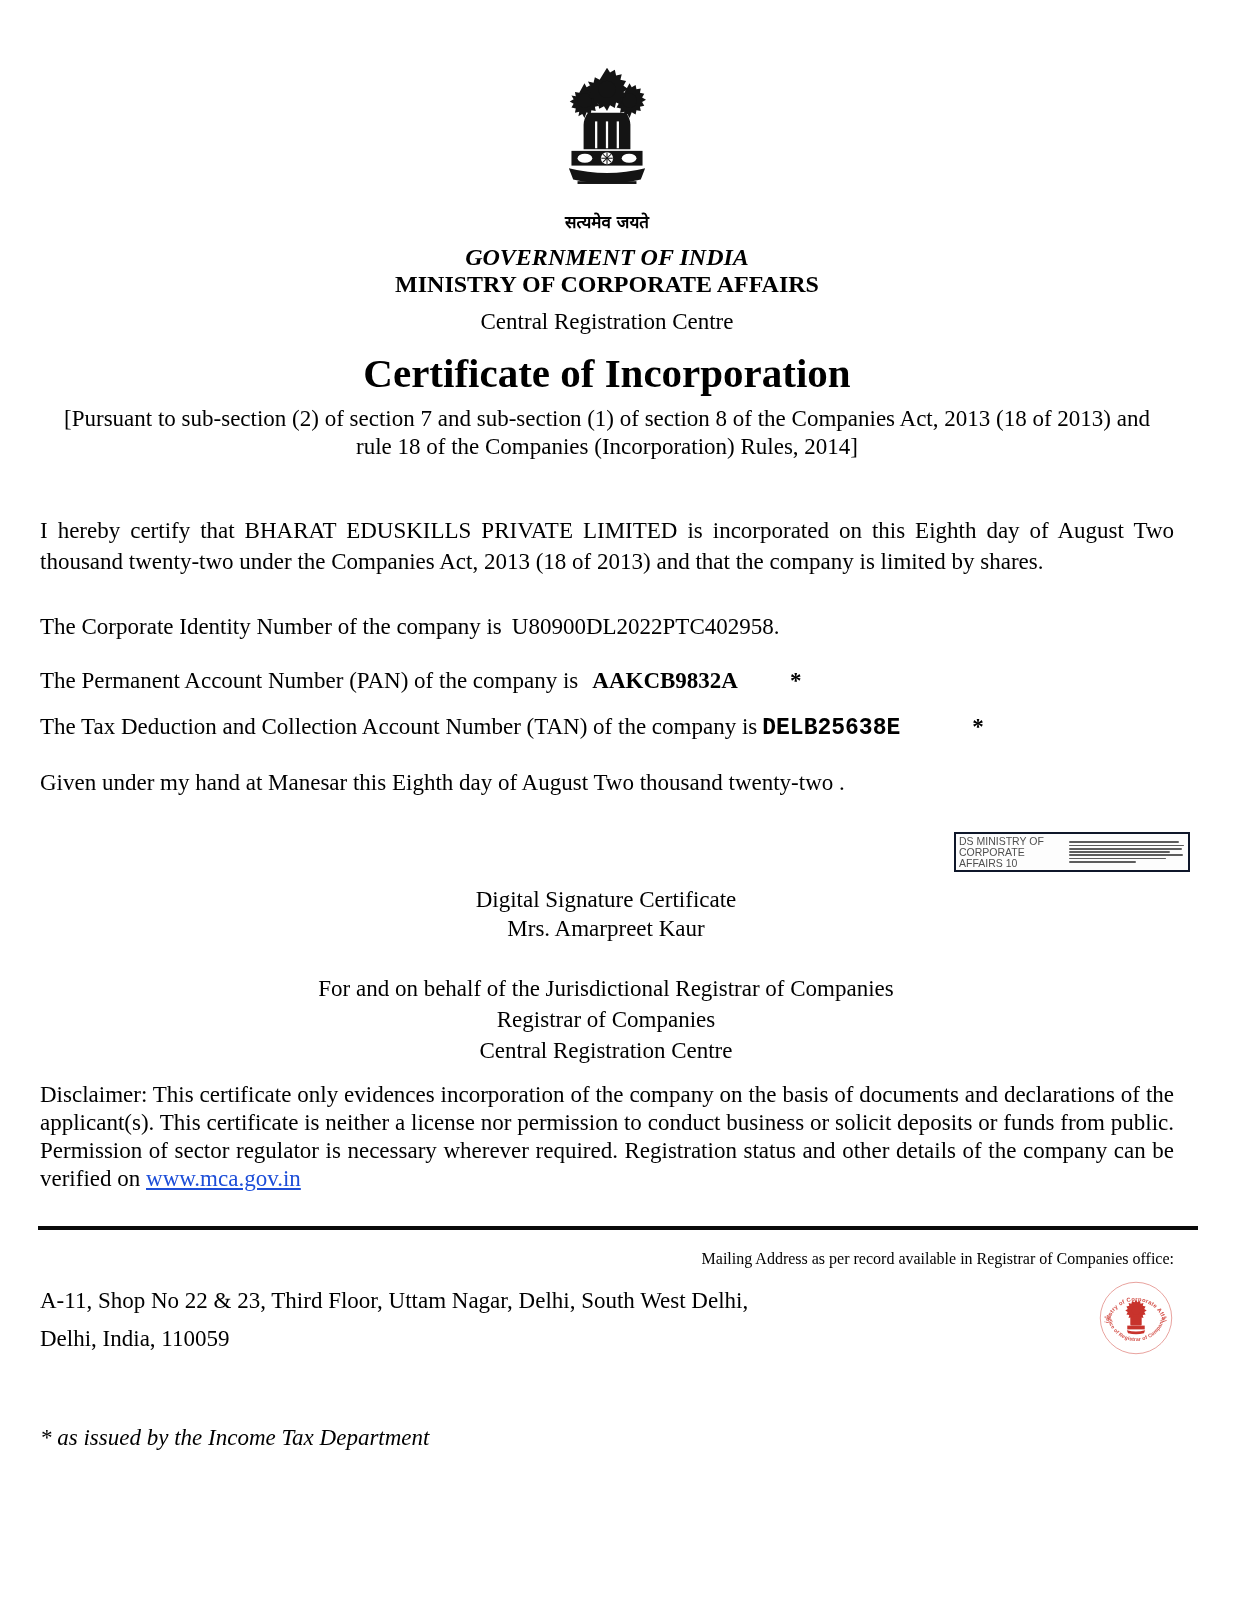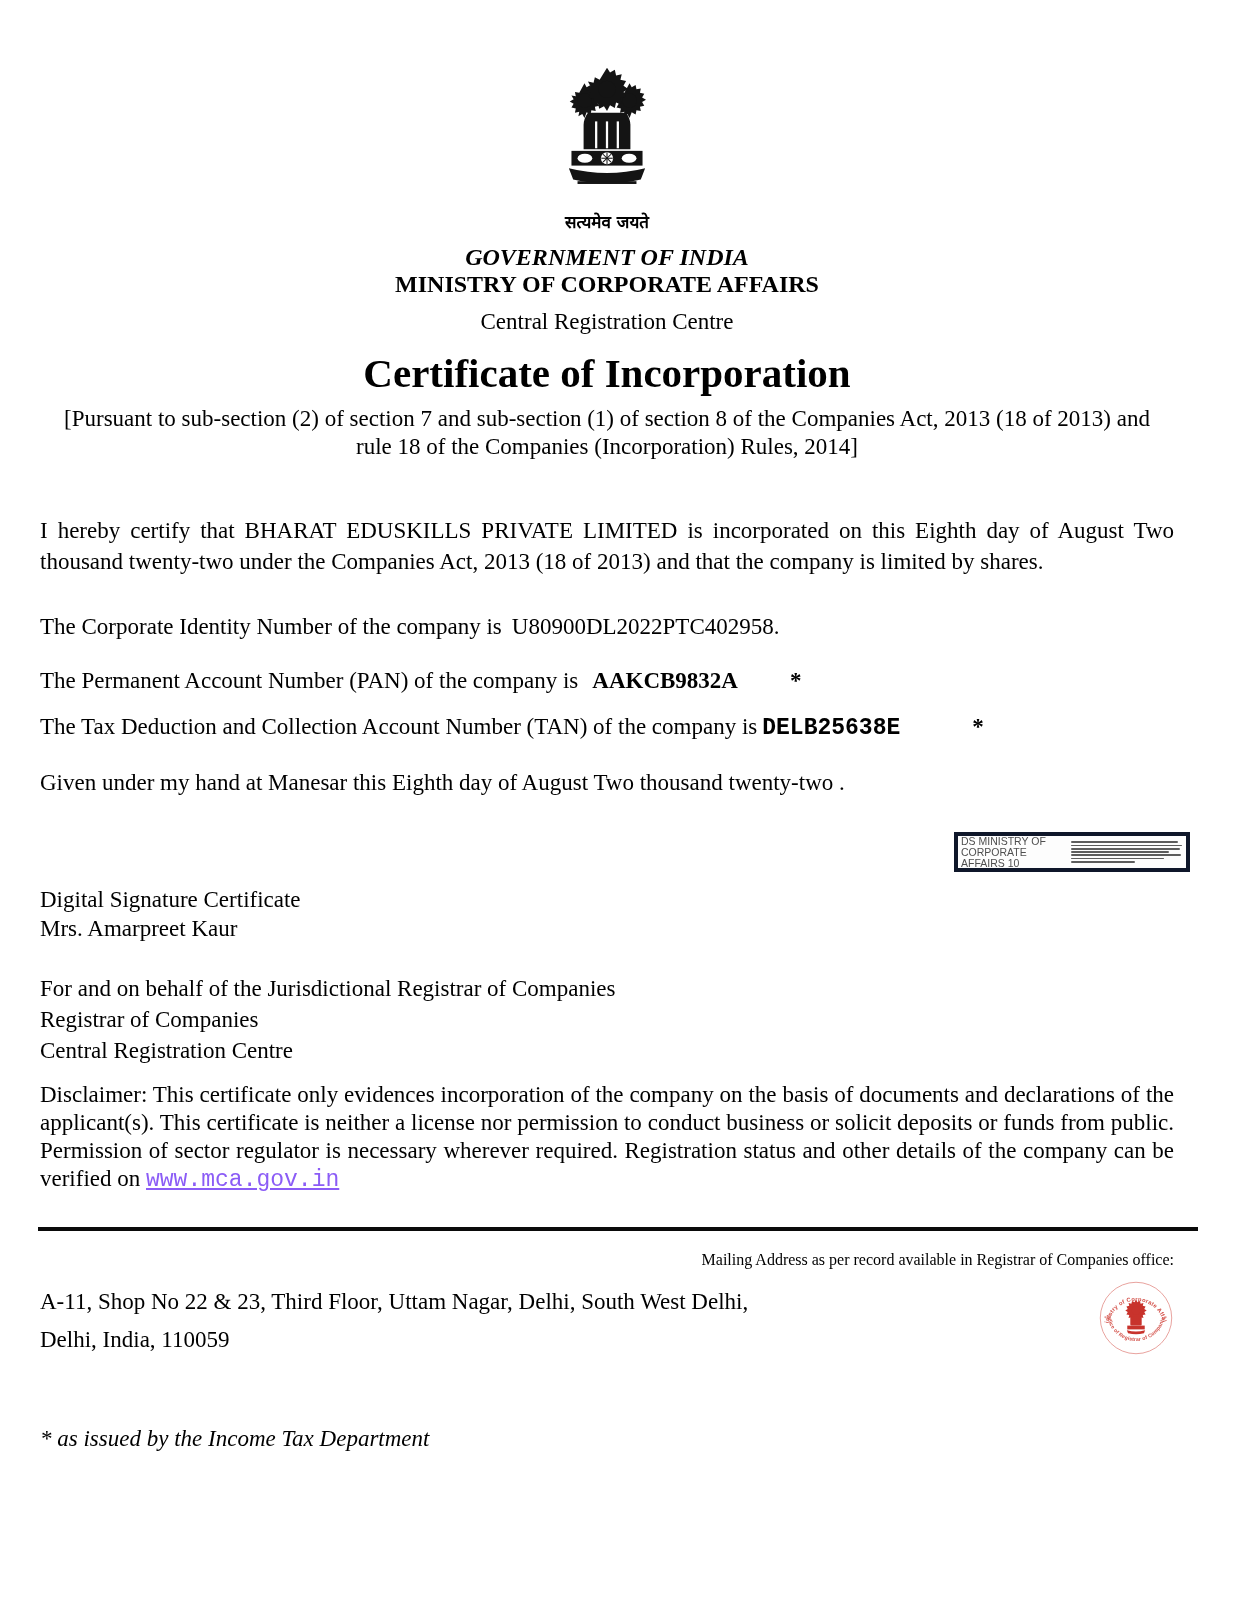--- a/index.html
+++ b/index.html
@@ -32,38 +32,38 @@
   .tan-line{margin-top:16px;}
   .given-line{margin-top:25px;}
   .val{font-weight:bold;}
   .cin-val{font-weight:normal;margin-left:10px;}
   .pan-val{margin-left:14px;}
   .tan-val{margin-left:5px;font-family:Liberation Mono, monospace;}
   .ast-pan{display:inline-block;margin-left:52px;font-weight:bold;}
   .ast-tan{display:inline-block;margin-left:72px;font-weight:bold;}
   .stamp-row{display:flex;justify-content:flex-end;margin-top:34px;margin-right:-16px;}
   .stamp{
-    width:236px;height:40px;border:4px solid #0f172a;background:#fdfdfd;
+    width:236px;height:40px;border:2px solid #0f172a;background:#fdfdfd;
     display:flex;align-items:center;box-sizing:border-box;position:relative;
   }
   .stamp-left{
     font-family:"Liberation Sans","DejaVu Sans",sans-serif;
     font-size:10.5px;line-height:11px;color:#4f4f4f;
     padding-left:3px;width:108px;flex:0 0 auto;
   }
   .stamp-fine{flex:1;padding:4px 4px 4px 2px;}
   .fineline{height:1.6px;background:#5d5d5d;margin:1.7px 0;border-radius:1px;}
-  .sig-block{text-align:left;font-size:23px;margin-right:2px;}
+  .sig-block{text-align:center;font-size:23px;margin-right:2px;}
   .sig-l1{margin-top:13px;line-height:29px;}
   .sig-l2{line-height:29px;}
   .sig-l3{margin-top:31px;line-height:30px;}
   .sig-l4{line-height:31px;}
   .sig-l5{line-height:31px;}
   .disclaimer{font-size:23px;line-height:28px;margin-top:15px;text-align:justify;}
-  .mca-link{color:#8b5cf6;text-decoration:underline;font-family:Liberation Mono, monospace;}
+  .mca-link{color:#1d4ed8;text-decoration:underline;}
   .divider{height:4px;background:#0a0a0a;margin-top:33px;margin-left:-2px;width:1160px;}
   .mail-heading{font-size:16px;line-height:29px;margin-top:14px;text-align:right;}
   .mail-company{font-size:23px;line-height:29px;margin-top:23px;}
   .mail-addr1{font-size:23px;line-height:29px;margin-top:13px;}
   .mail-addr2{font-size:23px;line-height:29px;margin-top:9px;}
   .footnote{font-size:23px;line-height:29px;margin-top:70px;font-style:italic;}
   .roc-seal{position:absolute;left:1098px;top:1268px;width:76px;height:76px;opacity:.92;}
 </style>
 </head>
 <body>

